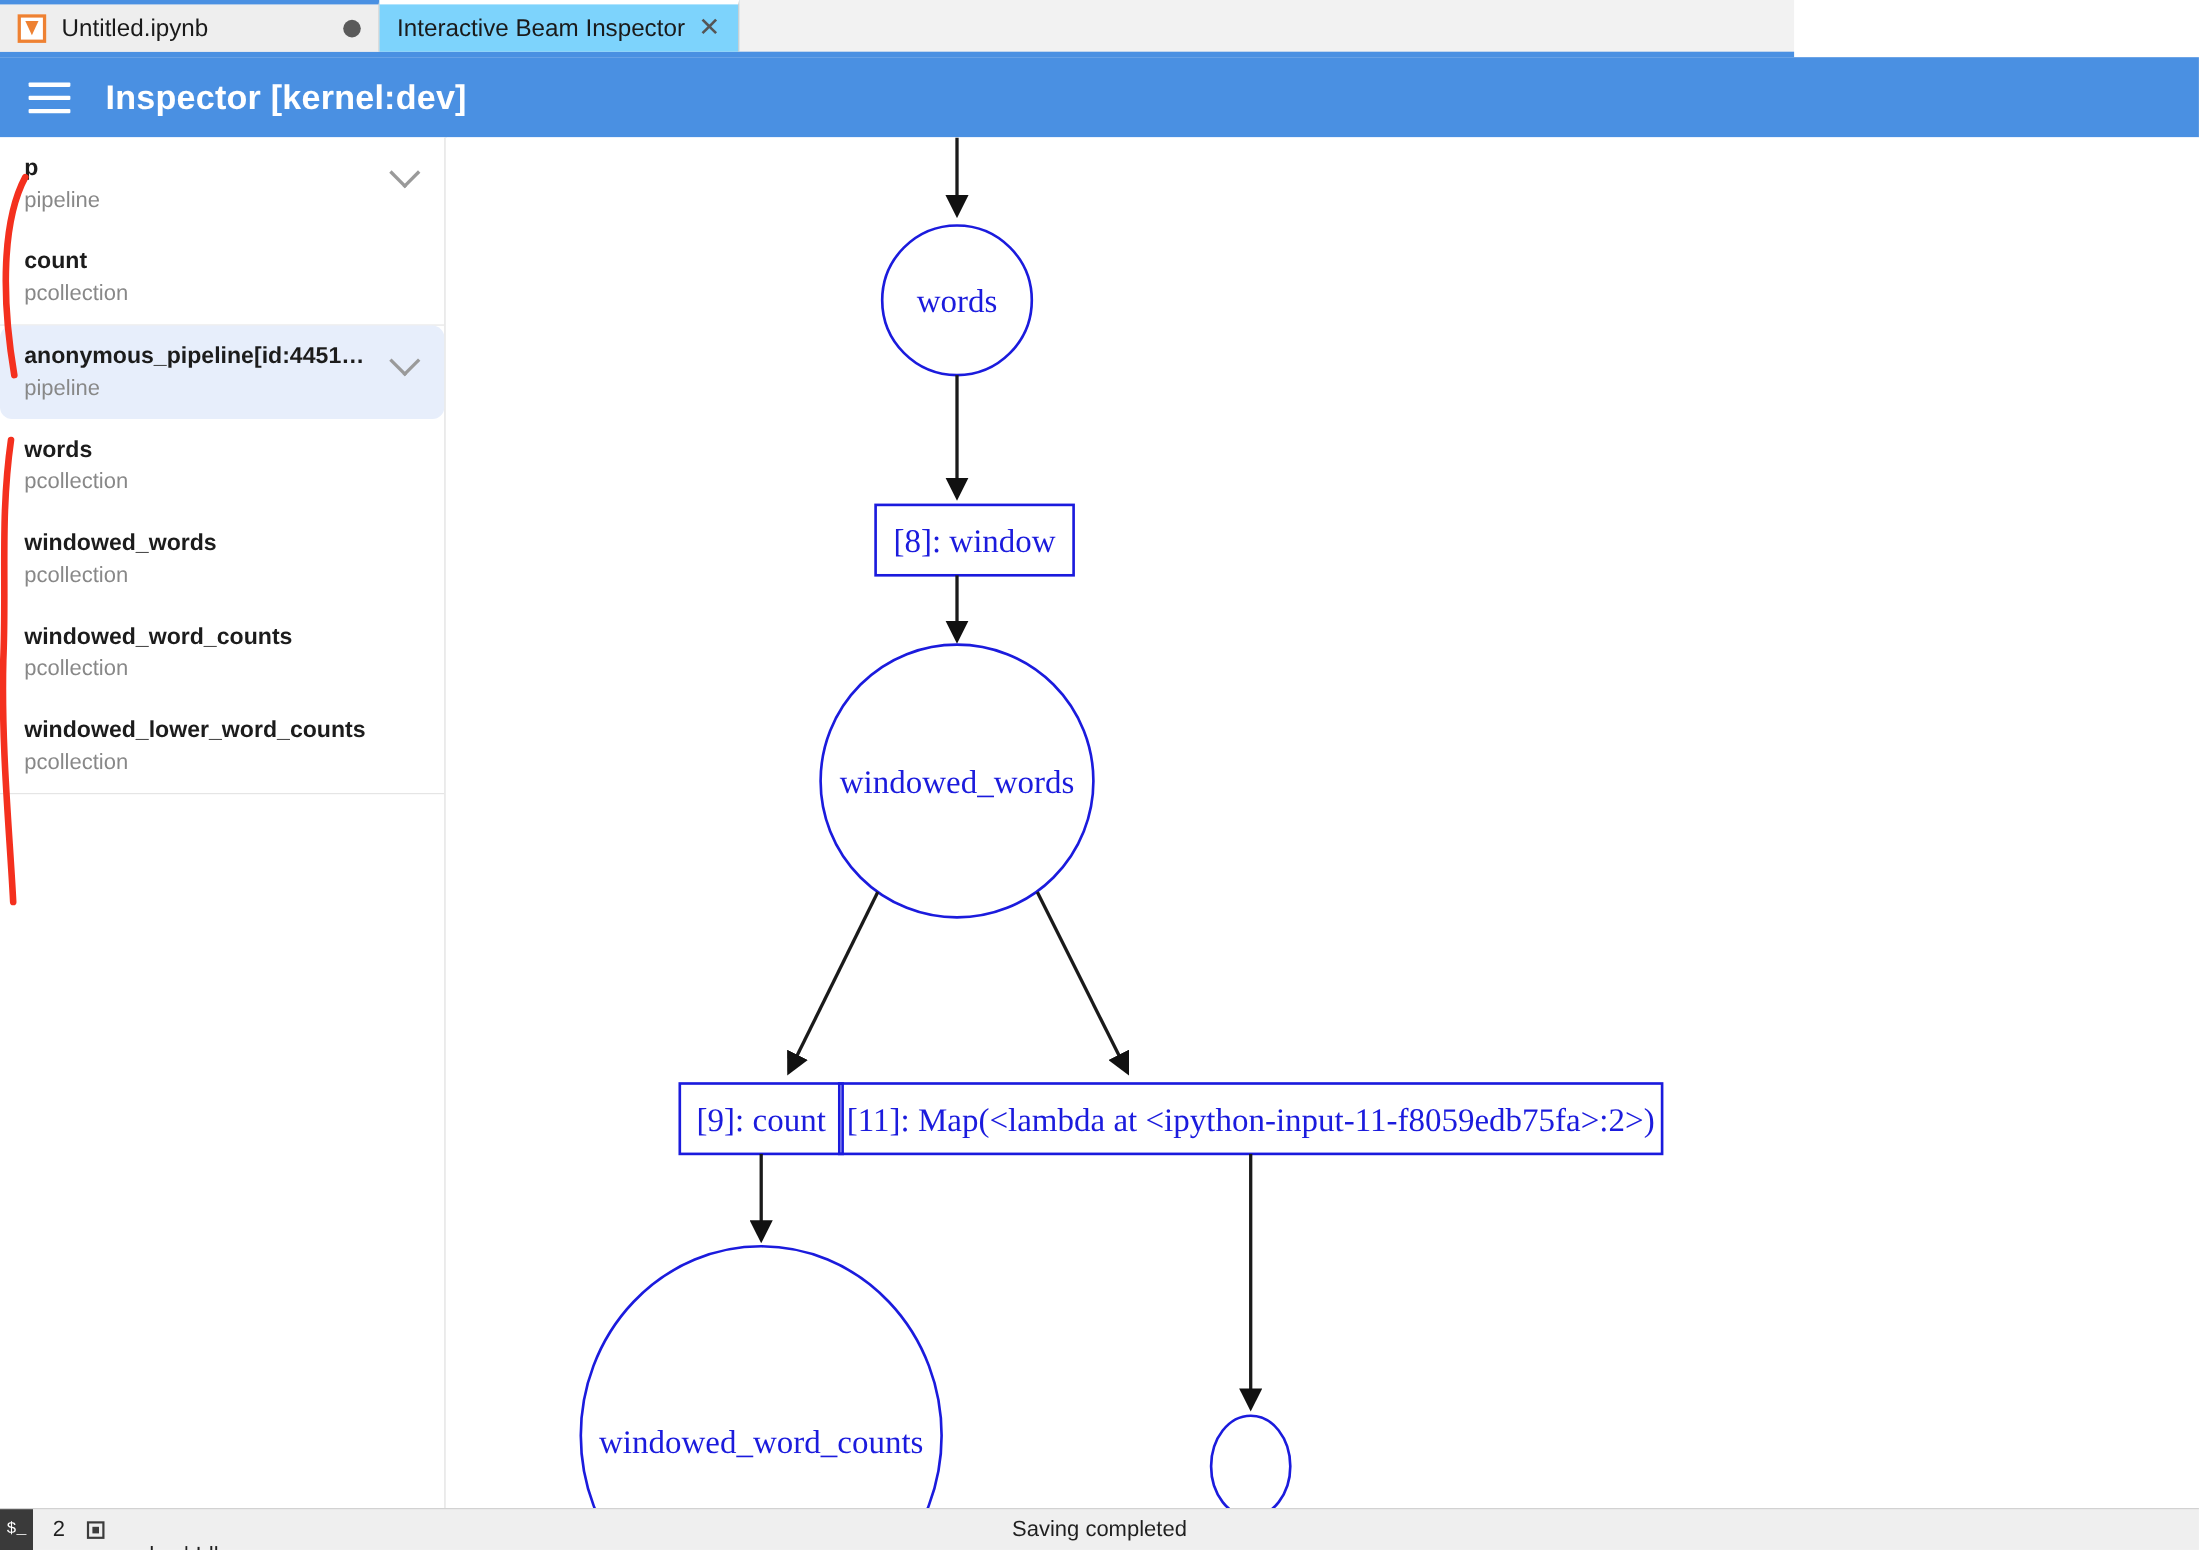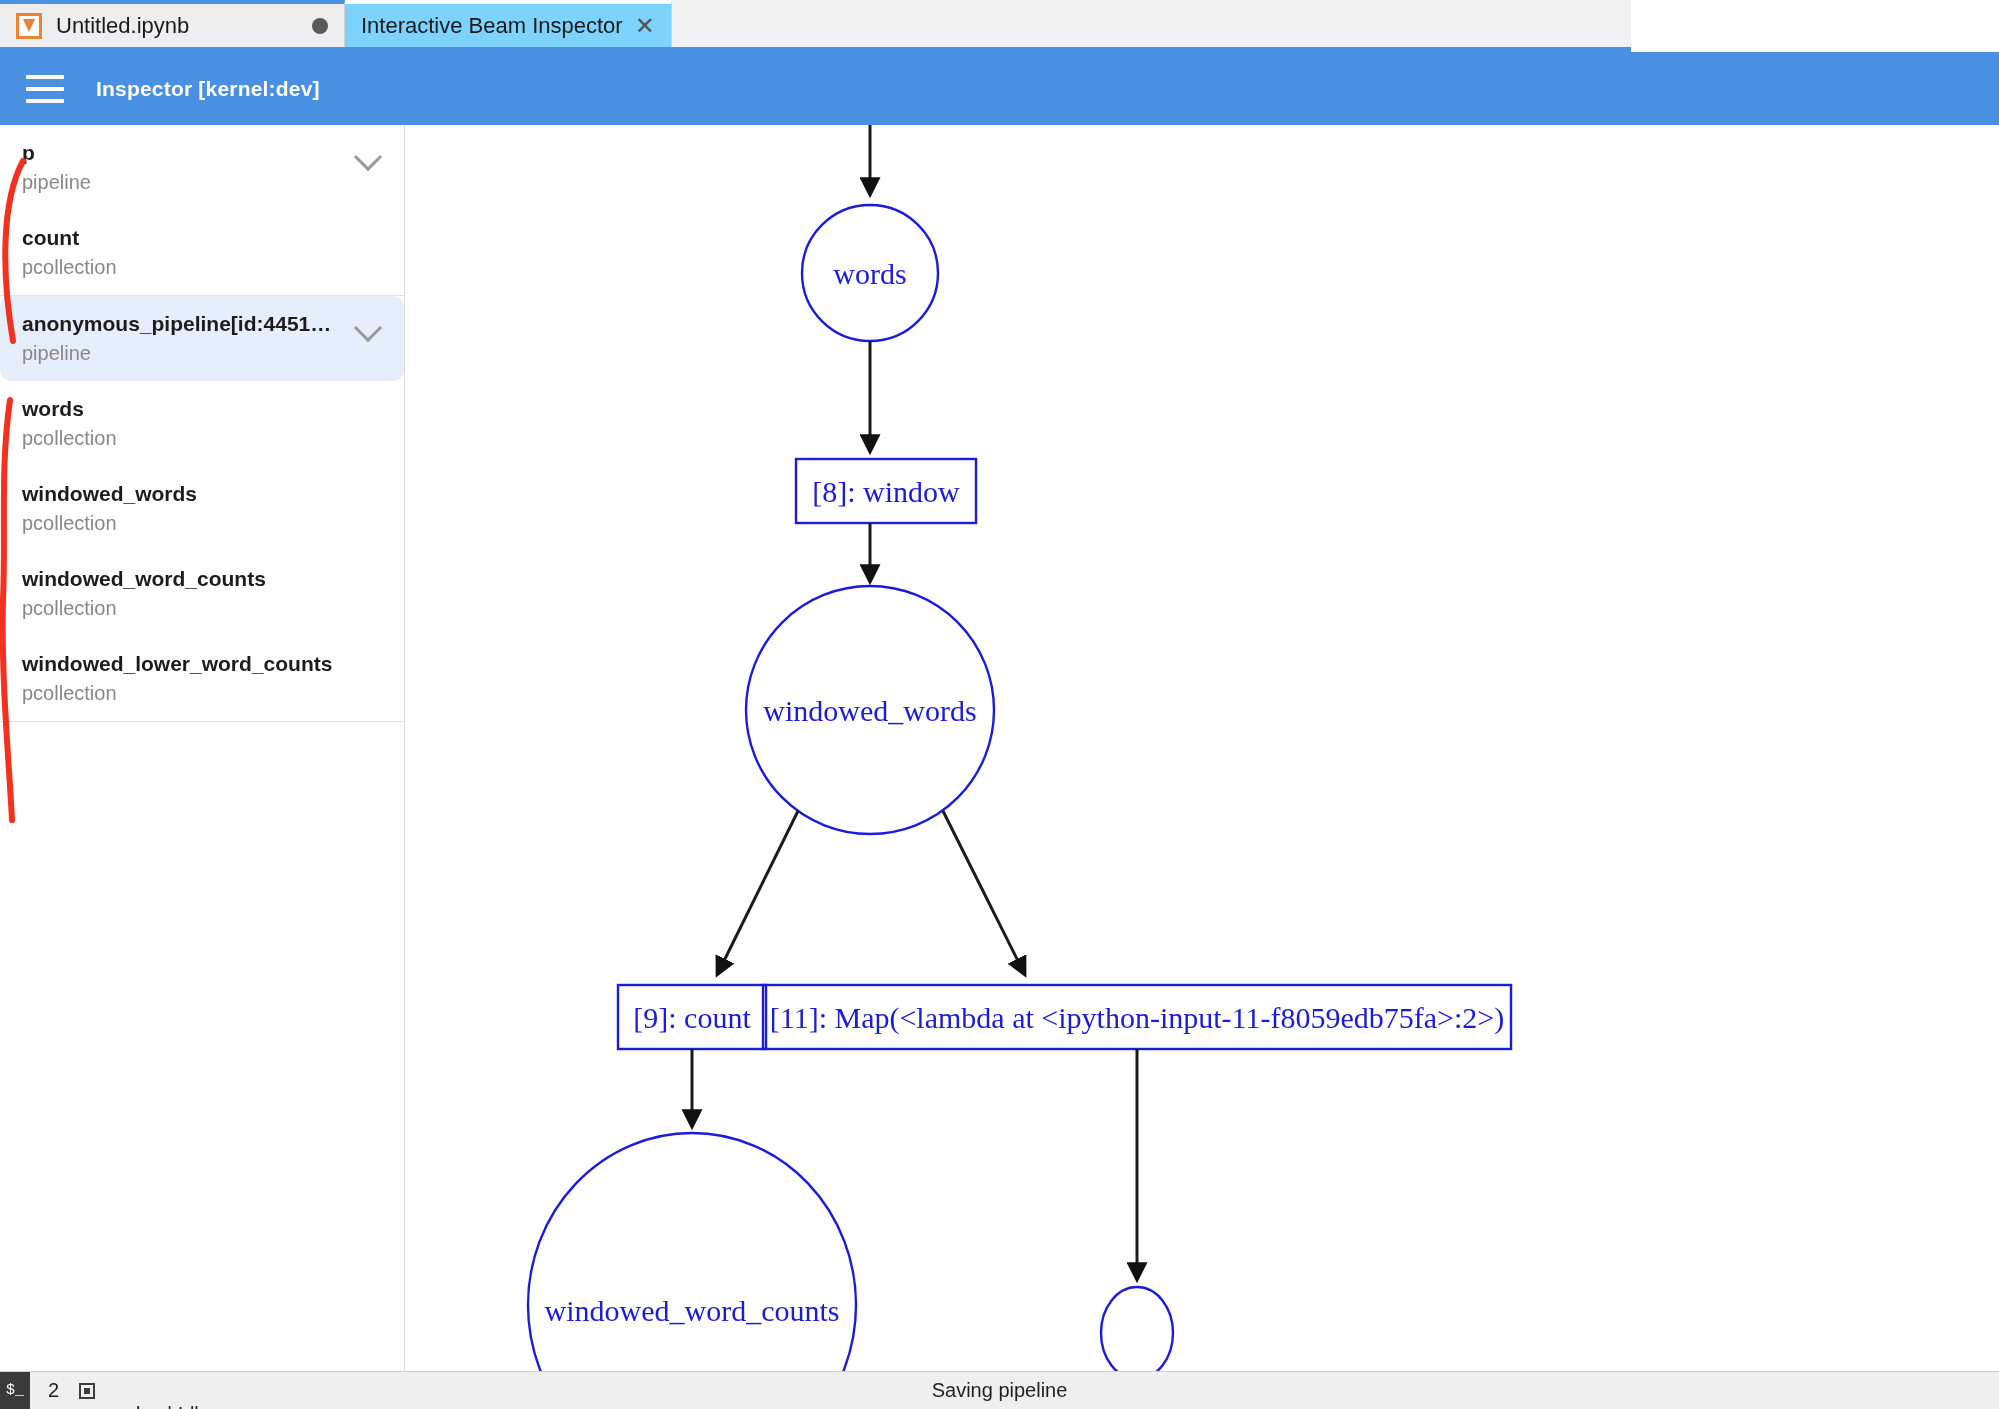--- a/index.html
+++ b/index.html
@@ -101,21 +101,21 @@
     cursor: pointer;
   }
   #hamburger span {
     display: block;
     height: 4px;
     background: #ffffff;
     border-radius: 1px;
   }
   #header-title {
     color: #ffffff;
-    font-size: 21px;
+    font-size: 31px;
     font-weight: bold;
     letter-spacing: 0.2px;
   }
 
   
   #content {
     position: absolute;
     top: 125px; left: 0;
     width: 1999px;
     height: 1246px;
@@ -392,14 +392,14 @@
 </div>
 
 <div id="statusbar">
   <div id="term-icon">$_</div>
   <div id="kernel-count">2</div>
   <div id="chip-icon">
     <span class="chip-body"></span>
     <span class="chip-core"></span>
   </div>
   <div id="kernel-status">dev | Idle</div>
-  <div id="save-status">Saving pipeline</div>
+  <div id="save-status">Saving completed</div>
 </div>
 
 </body></html>

